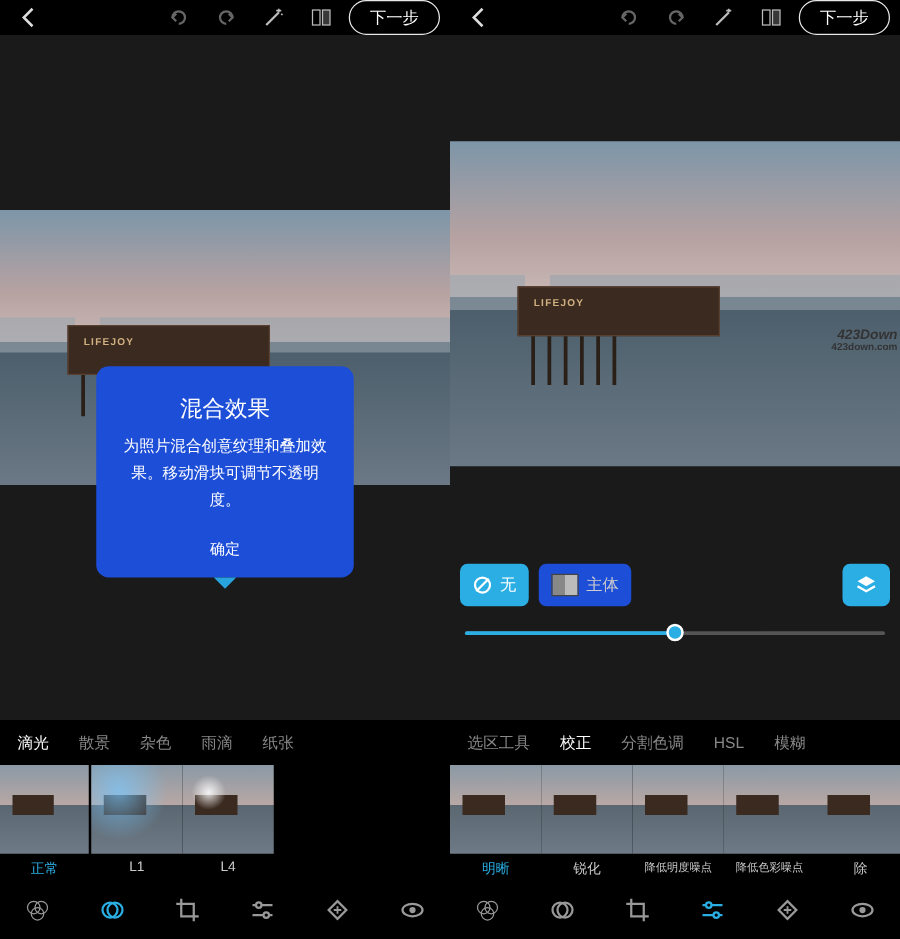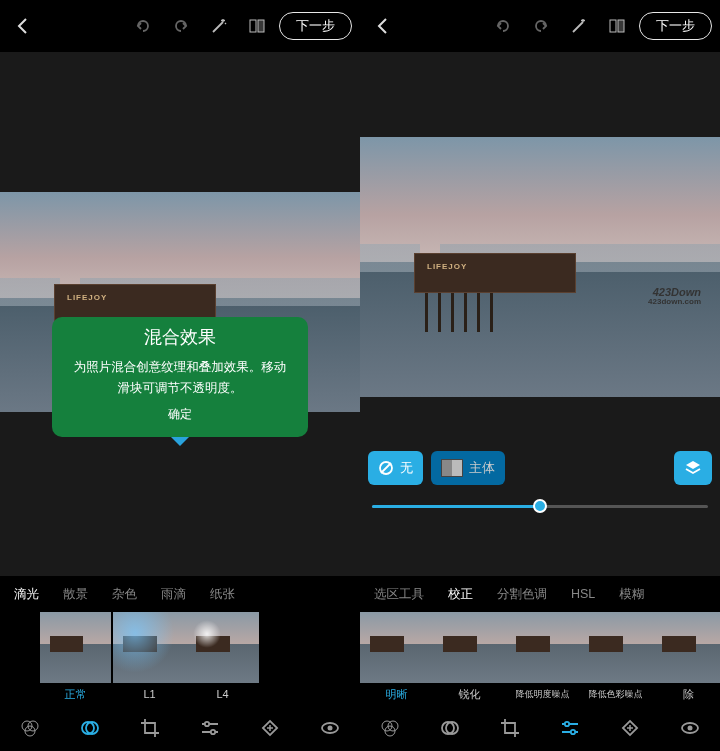--- a/index.html
+++ b/index.html
@@ -1,60 +1,60 @@
 <!DOCTYPE html>
 <html><head>
   <meta charset="utf-8">
   <style>
     * { margin: 0; padding: 0; box-sizing: border-box; }
     body { background: #000; font-family: -apple-system, "Helvetica Neue", Arial, sans-serif; width: 720px; height: 751px; overflow: hidden; }
     .split { display: flex; width: 720px; height: 751px; }
     .pane { width: 360px; height: 751px; position: relative; background: #000; display: flex; flex-direction: column; }
-    .topbar { height: 52px; display: flex; align-items: center; padding: 0 8px; gap: 6px; }
+    .topbar { height: 28px; display: flex; align-items: center; padding: 0 8px; gap: 6px; }
     .tb-spacer { flex: 1; }
     .icon-btn { width: 32px; height: 32px; display: flex; align-items: center; justify-content: center; color: #bbb; }
     .icon-btn.dim { color: #555; }
     .next-btn { border: 1.5px solid #e8e8e8; color: #fff; border-radius: 16px; padding: 4px 16px; font-size: 13px; }
     .canvas-area { flex: 1; position: relative; background: #1a1a1a; overflow: hidden; }
     .photo { position: absolute; left: 0; right: 0; height: 220px; }
     .photo.left { top: 140px; }
     .photo.right { top: 85px; height: 260px; }
     .sky { position: absolute; inset: 0; background: linear-gradient(to bottom, #7d96a8 0%, #b7a2a2 30%, #c8b8b5 48%, #4a5d6a 48%, #6b7885 100%); }
     .buildings { position: absolute; bottom: 48%; left: 0; right: 0; height: 28px; background: linear-gradient(to right, #9aa6b0 0, #9aa6b0 60px, transparent 60px, transparent 80px, #96a2ac 80px, #96a2ac 100%); opacity: 0.6; }
     .barge { position: absolute; left: 15%; bottom: 40%; width: 45%; height: 40px; background: #3b2a20; border: 1px solid #5a4030; }
     .barge-sign { position: absolute; left: 12px; top: 8px; color: #d0b080; font-size: 8px; font-weight: bold; letter-spacing: 1px; }
     .pier { position: absolute; left: 18%; bottom: 25%; width: 40%; height: 15%; display: flex; gap: 10px; }
     .piling { width: 3px; background: #2a2018; }
-    .watermark { position: absolute; right: 19px; bottom: 35%; color: #333; font-size: 11px; font-weight: bold; font-style: italic; text-align: right; line-height: 1; }
+    .watermark { position: absolute; right: 2px; bottom: 35%; color: #333; font-size: 11px; font-weight: bold; font-style: italic; text-align: right; line-height: 1; }
     .watermark .wm2 { font-size: 8px; font-style: normal; margin-left: 48px; }
-    .tooltip { position: absolute; left: 50%; transform: translateX(-50%); top: 265px; width: 256px; background: #15803d; color: #fff; border-radius: 10px; padding: 8px 18px 14px; text-align: center; }
+    .tooltip { position: absolute; left: 50%; transform: translateX(-50%); top: 265px; width: 206px; background: #1d4ed8; color: #fff; border-radius: 10px; padding: 22px 18px 14px; text-align: center; }
     .tooltip-title { font-size: 18px; font-weight: 500; margin-bottom: 8px; }
-    .tooltip-body { font-size: 12.5px; line-height: 1.7; margin-bottom: 6px; }
+    .tooltip-body { font-size: 12.5px; line-height: 1.7; margin-bottom: 20px; }
     .tooltip-confirm { font-size: 12px; font-weight: 500; }
     .tooltip::after { content: ""; position: absolute; bottom: -9px; left: 50%; transform: translateX(-50%); border: 9px solid transparent; border-top-color: #29a3dd; border-bottom: 0; }
     .mask-bar { position: absolute; left: 8px; right: 8px; bottom: 88px; height: 40px; display: flex; align-items: center; gap: 8px; }
-    .mask-chip { height: 34px; display: flex; align-items: center; gap: 6px; padding: 0 10px; border-radius: 6px; background: #0369a1; color: #ccc; font-size: 13px; }
+    .mask-chip { height: 34px; display: flex; align-items: center; gap: 6px; padding: 0 10px; border-radius: 6px; background: #1d4ed8; color: #ccc; font-size: 13px; }
     .mask-chip.active { background: #2aaee4; color: #fff; }
     .mask-chip .mc-thumb { width: 22px; height: 18px; background: #cc3333; border: 1px solid #444; }
     .mask-chip .mc-thumb.gray { background: linear-gradient(to right, #888 50%, #bbb 50%); }
     .layers-btn { width: 38px; height: 34px; background: #2aaee4; border-radius: 6px; display: flex; align-items: center; justify-content: center; margin-left: auto; }
     .slider-row { position: absolute; left: 12px; right: 12px; bottom: 56px; height: 28px; display: flex; align-items: center; }
     .slider-track { flex: 1; height: 3px; background: #555; border-radius: 2px; position: relative; }
     .slider-fill { position: absolute; left: 0; top: 0; bottom: 0; width: 50%; background: #2aaee4; border-radius: 2px; }
     .slider-thumb { position: absolute; left: 50%; top: 50%; transform: translate(-50%,-50%); width: 14px; height: 14px; background: #2aaee4; border-radius: 50%; border: 2px solid #fff; }
     .cat-row { height: 36px; display: flex; align-items: center; padding: 0 2px; gap: 0; overflow: hidden; }
     .cat { flex: 0 0 auto; padding: 0 12px; color: #888; font-size: 12.5px; white-space: nowrap; }
     .cat.active { color: #fff; }
     .thumb-row { height: 93px; display: flex; overflow: hidden; }
     .thumb { flex: 0 0 73px; width: 73px; display: flex; flex-direction: column; }
     .thumb-img { flex: 1; position: relative; background: linear-gradient(to bottom, #8a99a5 0%, #b8a8a5 45%, #5a6670 45%, #6e7a85 100%); }
     .thumb-img .tb-barge { position: absolute; left: 14%; bottom: 44%; width: 46%; height: 22%; background: #3b2a20; }
     .thumb-label { height: 22px; display: flex; align-items: center; justify-content: center; font-size: 11px; color: #ccc; background: #000; }
     .thumb.selected .thumb-label { color: #2aaee4; }
-    .thumb.sep { border-right: 2px solid #000; margin-left: 40px; }
+    .thumb.sep { border-right: 2px solid #000; }
     .overlay-lens { position: absolute; inset: 0; background: radial-gradient(circle at 30% 30%, rgba(120,200,255,0.7), transparent 55%); }
     .overlay-lens.r2 { background: radial-gradient(circle at 45% 35%, rgba(140,210,255,0.5), transparent 60%); }
     .overlay-fw { position: absolute; left: 50%; top: 20%; width: 40px; height: 40px; transform: translateX(-50%); background: radial-gradient(circle, rgba(255,220,150,0.8) 0%, transparent 50%); }
     .overlay-glow { position: absolute; left: 8%; top: 10%; width: 30px; height: 30px; background: radial-gradient(circle, rgba(255,255,255,0.85), transparent 65%); border-radius: 50%; }
     .bottombar { height: 46px; background: #000; display: flex; align-items: center; justify-content: space-around; }
     .bb-icon { color: #999; }
     .bb-icon.active { color: #2aaee4; }
     svg { display: block; }
   </style>
 </head>

